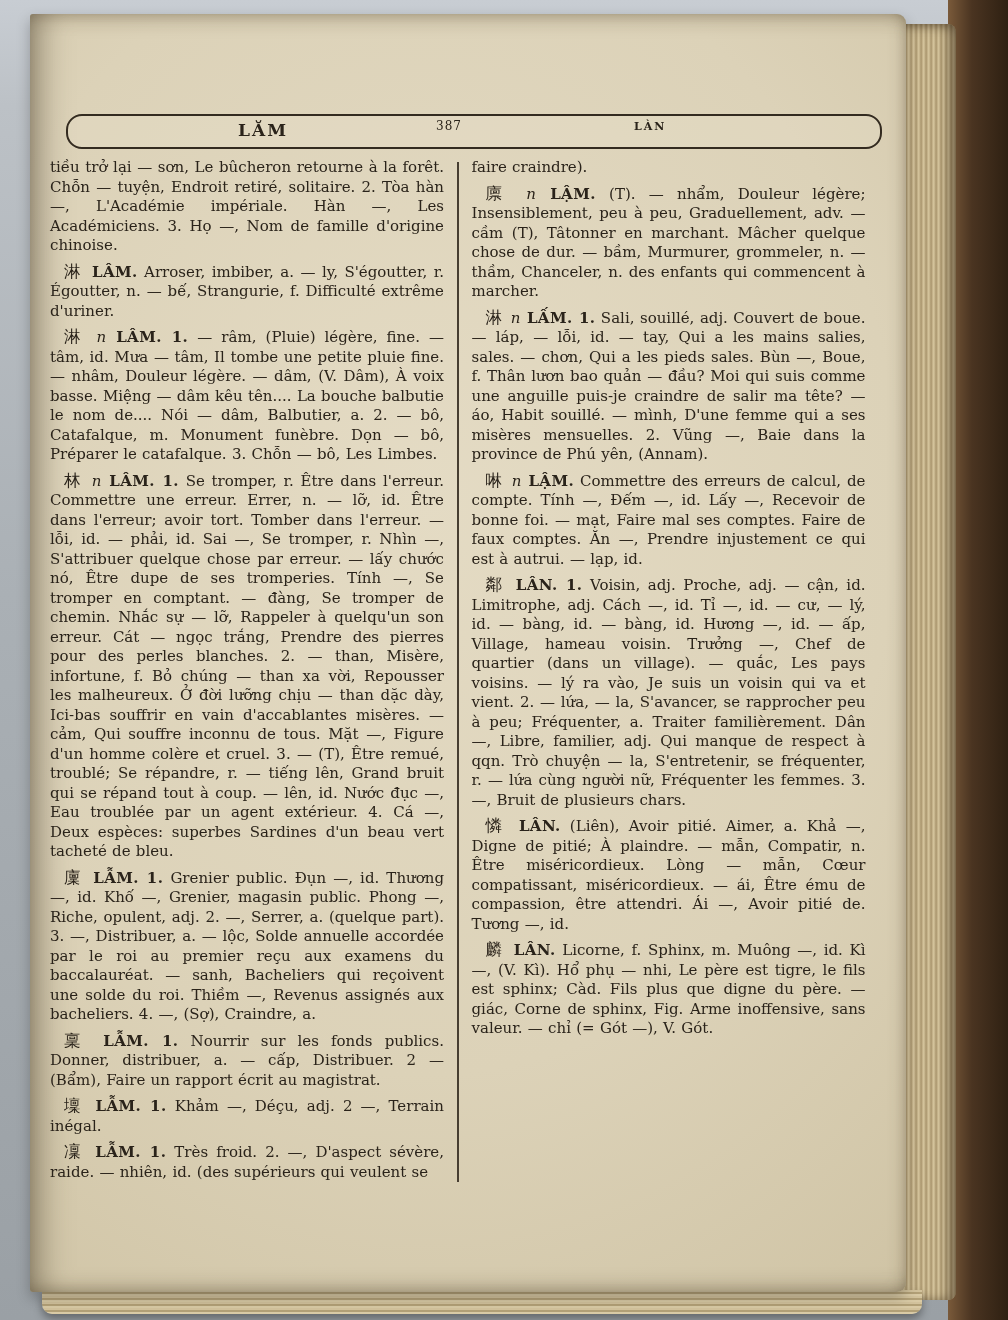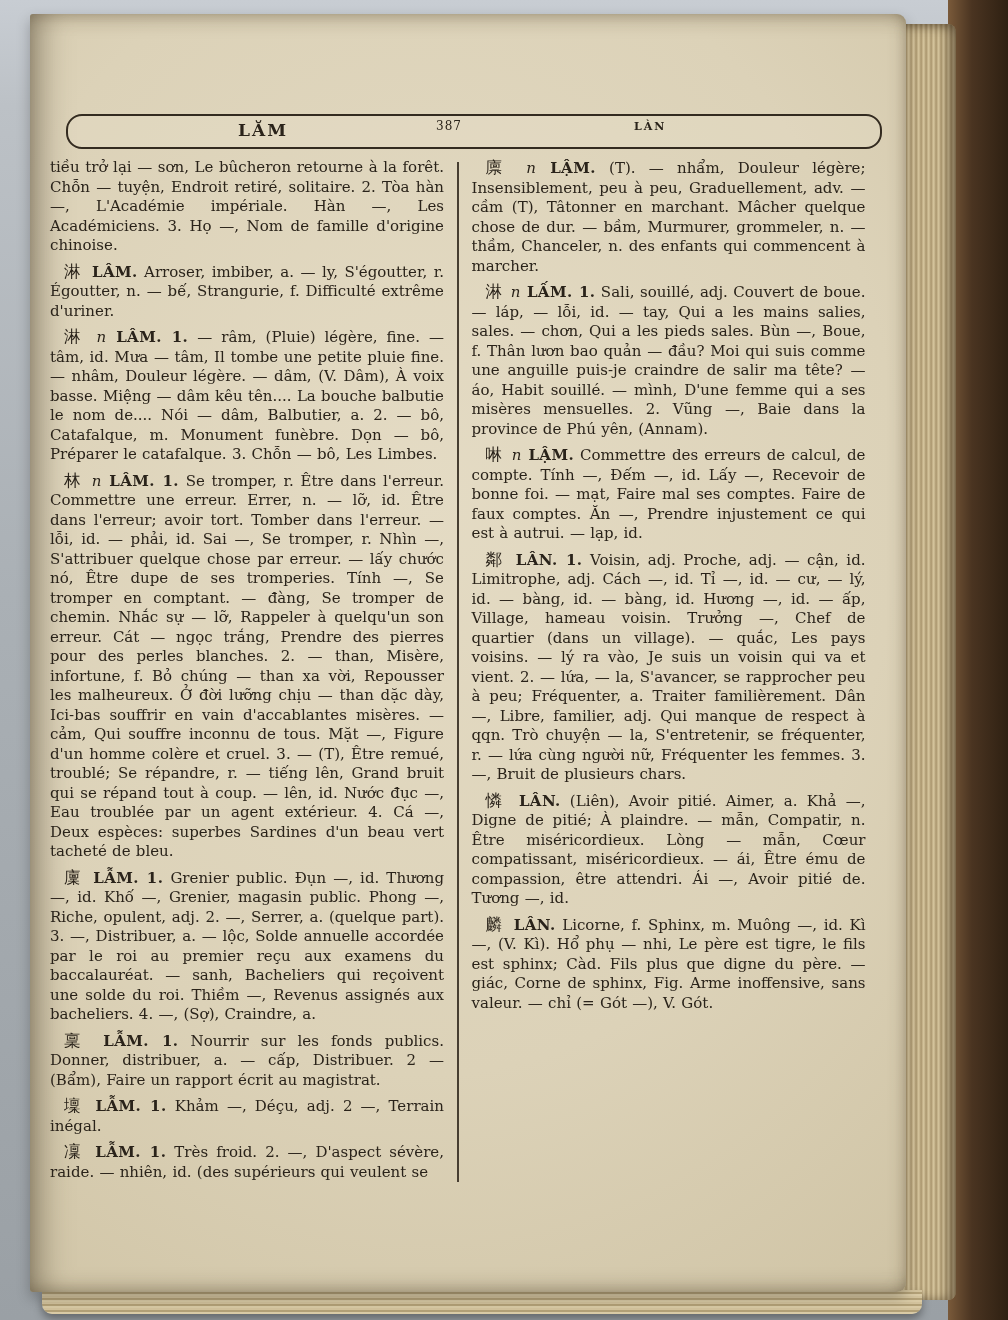--- a/index.html
+++ b/index.html
@@ -96,20 +96,21 @@
           <p class="entry"><span class="cjk">淋</span><span class="head"> LÂM.</span><span class="body-text"> Arroser, imbiber, a. — ly, S'égoutter, r. Égoutter, n. — bế, Strangurie, f. Difficulté extrême d'uriner.</span></p>
           <p class="entry"><span class="cjk">淋</span><span class="particle"> n </span><span class="head">LÂM. 1.</span><span class="body-text"> — râm, (Pluie) légère, fine. — tâm, id. Mưa — tâm, Il tombe une petite pluie fine. — nhâm, Douleur légère. — dâm, (V. Dâm), À voix basse. Miệng — dâm kêu tên.... La bouche balbutie le nom de.... Nói — dâm, Balbutier, a. 2. — bô, Catafalque, m. Monument funèbre. Dọn — bô, Préparer le catafalque. 3. Chỗn — bô, Les Limbes.</span></p>
           <p class="entry"><span class="cjk">林</span><span class="particle"> n </span><span class="head">LÂM. 1.</span><span class="body-text"> Se tromper, r. Être dans l'erreur. Commettre une erreur. Errer, n. — lỡ, id. Être dans l'erreur; avoir tort. Tomber dans l'erreur. — lỗi, id. — phải, id. Sai —, Se tromper, r. Nhìn —, S'attribuer quelque chose par erreur. — lấy chước nó, Être dupe de ses tromperies. Tính —, Se tromper en comptant. — đàng, Se tromper de chemin. Nhắc sự — lỡ, Rappeler à quelqu'un son erreur. Cát — ngọc trắng, Prendre des pierres pour des perles blanches. 2. — than, Misère, infortune, f. Bỏ chúng — than xa vời, Repousser les malheureux. Ở đời lưỡng chịu — than dặc dày, Ici-bas souffrir en vain d'accablantes misères. — cảm, Qui souffre inconnu de tous. Mặt —, Figure d'un homme colère et cruel. 3. — (T), Être remué, troublé; Se répandre, r. — tiếng lên, Grand bruit qui se répand tout à coup. — lên, id. Nước đục —, Eau troublée par un agent extérieur. 4. Cá —, Deux espèces: superbes Sardines d'un beau vert tacheté de bleu.</span></p>
           <p class="entry"><span class="cjk">廩</span><span class="head"> LẪM. 1.</span><span class="body-text"> Grenier public. Đụn —, id. Thương —, id. Khố —, Grenier, magasin public. Phong —, Riche, opulent, adj. 2. —, Serrer, a. (quelque part). 3. —, Distribuer, a. — lộc, Solde annuelle accordée par le roi au premier reçu aux examens du baccalauréat. — sanh, Bacheliers qui reçoivent une solde du roi. Thiềm —, Revenus assignés aux bacheliers. 4. —, (Sợ), Craindre, a.</span></p>
           <p class="entry"><span class="cjk">稟</span><span class="head"> LẪM. 1.</span><span class="body-text"> Nourrir sur les fonds publics. Donner, distribuer, a. — cấp, Distribuer. 2 — (Bẩm), Faire un rapport écrit au magistrat.</span></p>
           <p class="entry"><span class="cjk">壈</span><span class="head"> LẪM. 1.</span><span class="body-text"> Khảm —, Déçu, adj. 2 —, Terrain inégal.</span></p>
           <p class="entry"><span class="cjk">凜</span><span class="head"> LẪM. 1.</span><span class="body-text"> Très froid. 2. —, D'aspect sévère, raide. — nhiên, id. (des supérieurs qui veulent se</span></p>
         </div>
       <div class="divider"></div>
       <div class="column" id="col-right">
+          <p class="entry cont"><span class="body-text">faire craindre).</span></p>
           <p class="entry"><span class="cjk">廪</span><span class="particle"> n </span><span class="head">LẬM.</span><span class="body-text"> (T). — nhẩm, Douleur légère; Insensiblement, peu à peu, Graduellement, adv. — cầm (T), Tâtonner en marchant. Mâcher quelque chose de dur. — bầm, Murmurer, grommeler, n. — thầm, Chanceler, n. des enfants qui commencent à marcher.</span></p>
           <p class="entry"><span class="cjk">淋</span><span class="particle"> n </span><span class="head">LẤM. 1.</span><span class="body-text"> Sali, souillé, adj. Couvert de boue. — láp, — lỗi, id. — tay, Qui a les mains salies, sales. — chơn, Qui a les pieds sales. Bùn —, Boue, f. Thân lươn bao quản — đầu? Moi qui suis comme une anguille puis-je craindre de salir ma tête? — áo, Habit souillé. — mình, D'une femme qui a ses misères mensuelles. 2. Vũng —, Baie dans la province de Phú yên, (Annam).</span></p>
           <p class="entry"><span class="cjk">啉</span><span class="particle"> n </span><span class="head">LẬM.</span><span class="body-text"> Commettre des erreurs de calcul, de compte. Tính —, Đếm —, id. Lấy —, Recevoir de bonne foi. — mạt, Faire mal ses comptes. Faire de faux comptes. Ăn —, Prendre injustement ce qui est à autrui. — lạp, id.</span></p>
           <p class="entry"><span class="cjk">鄰</span><span class="head"> LÂN. 1.</span><span class="body-text"> Voisin, adj. Proche, adj. — cận, id. Limitrophe, adj. Cách —, id. Tỉ —, id. — cư, — lý, id. — bàng, id. — bàng, id. Hương —, id. — ấp, Village, hameau voisin. Trưởng —, Chef de quartier (dans un village). — quắc, Les pays voisins. — lý ra vào, Je suis un voisin qui va et vient. 2. — lứa, — la, S'avancer, se rapprocher peu à peu; Fréquenter, a. Traiter familièrement. Dân —, Libre, familier, adj. Qui manque de respect à qqn. Trò chuyện — la, S'entretenir, se fréquenter, r. — lứa cùng người nữ, Fréquenter les femmes. 3. —, Bruit de plusieurs chars.</span></p>
           <p class="entry"><span class="cjk">憐</span><span class="head"> LÂN.</span><span class="body-text"> (Liên), Avoir pitié. Aimer, a. Khả —, Digne de pitié; À plaindre. — mẫn, Compatir, n. Être miséricordieux. Lòng — mẫn, Cœur compatissant, miséricordieux. — ái, Être ému de compassion, être attendri. Ái —, Avoir pitié de. Tương —, id.</span></p>
           <p class="entry"><span class="cjk">麟</span><span class="head"> LÂN.</span><span class="body-text"> Licorne, f. Sphinx, m. Muông —, id. Kì —, (V. Kì). Hổ phụ — nhi, Le père est tigre, le fils est sphinx; Càd. Fils plus que digne du père. — giác, Corne de sphinx, Fig. Arme inoffensive, sans valeur. — chỉ (= Gót —), V. Gót.</span></p>
         </div>
     </div>
 
   </div>

